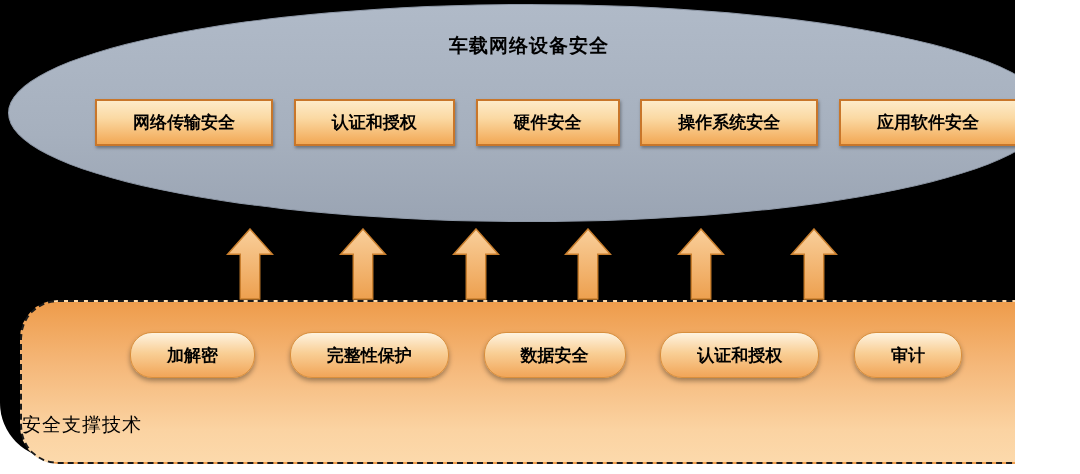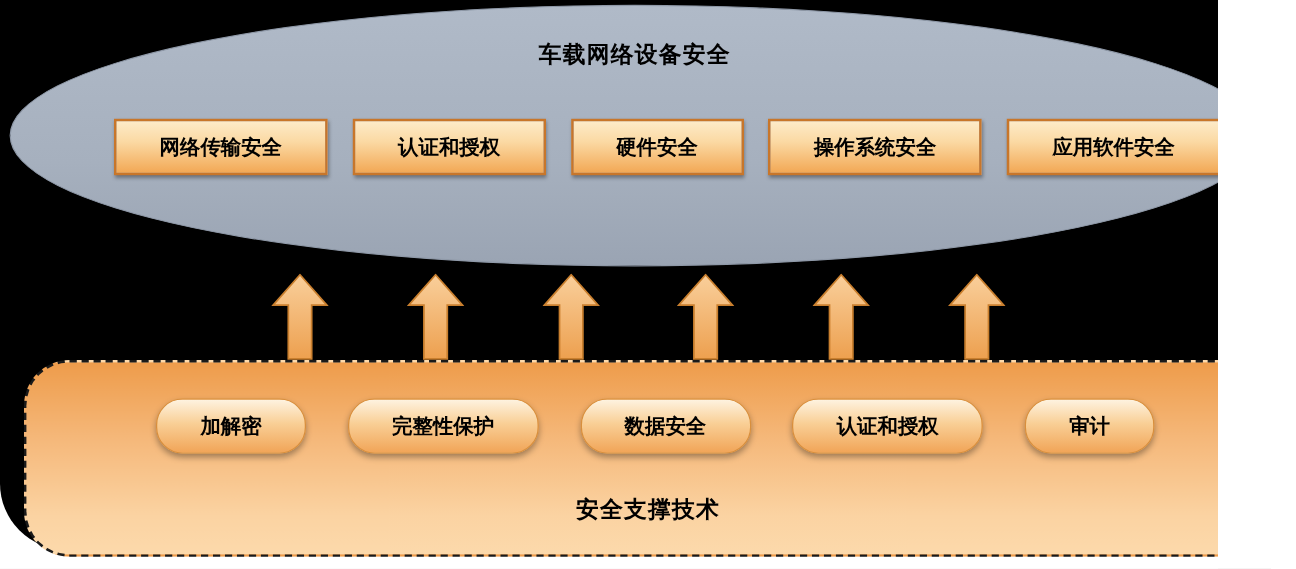--- a/index.html
+++ b/index.html
@@ -103,23 +103,22 @@
     font-size: 17px;
     font-weight: bold;
     color: #000000;
     white-space: nowrap;
     box-shadow: 0 3px 5px rgba(0,0,0,0.35);
   }
   .panel-title {
     position: absolute;
     bottom: 24px;
     width: 100%;
-    text-align: center;
     font-size: 19px;
-    font-weight: bold;
+    font-weight: normal;
     color: #000000;
     letter-spacing: 1px;
   }
 </style>
 </head>
 <body>
 
 <div class="stage">
 
   <div class="black-bg"></div>

